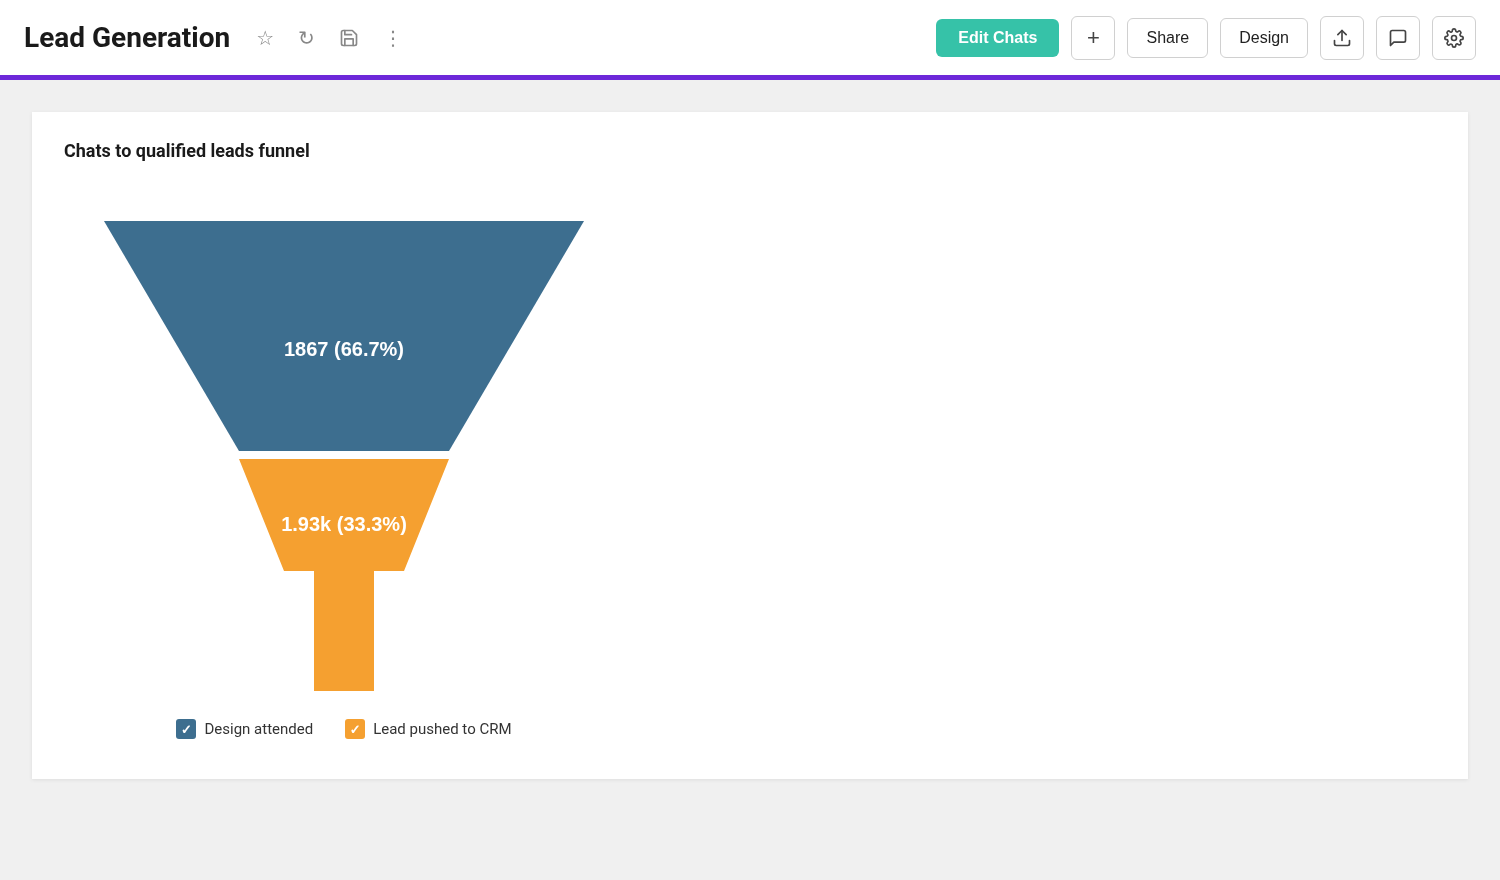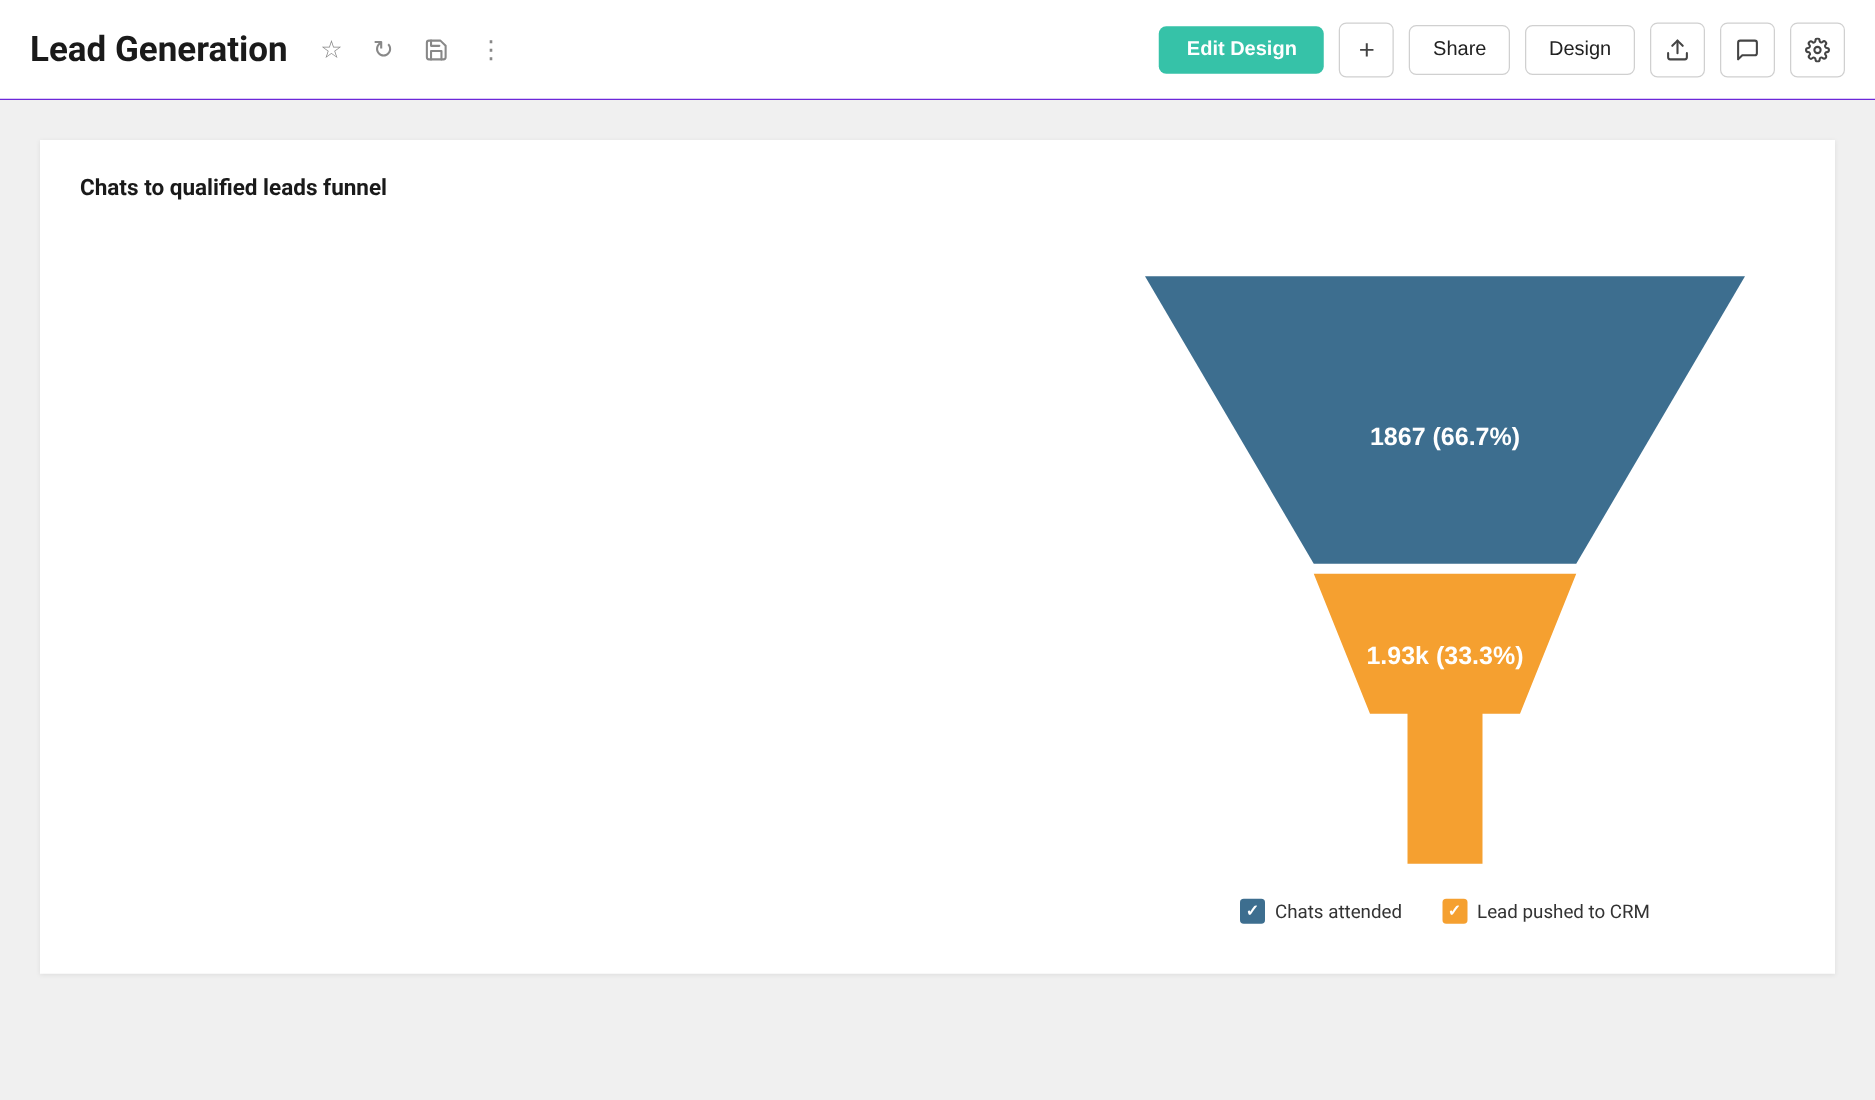--- a/index.html
+++ b/index.html
@@ -11,21 +11,21 @@
       overflow: hidden;
     }
 
     
     .header {
       background: #ffffff;
       height: 80px;
       display: flex;
       align-items: center;
       padding: 0 24px;
-      border-bottom: 1px solid #6d28d9;
+      border-bottom: 5px solid #6d28d9;
       gap: 12px;
     }
     .header-title {
       font-size: 28px;
       font-weight: 700;
       color: #1a1a1a;
       margin-right: 8px;
     }
     .header-icon-btn {
       background: none;
@@ -93,21 +93,21 @@
     .card-title {
       font-size: 18px;
       font-weight: 700;
       color: #1a1a1a;
       margin-bottom: 24px;
     }
 
     .chart-area {
       display: flex;
       flex-direction: column;
-      align-items: flex-end;
+      align-items: flex-start;
       padding: 16px 0 8px;
     }
 
     
     .funnel-container {
       width: 560px;
       display: flex;
       flex-direction: column;
       align-items: center;
       position: relative;
@@ -158,21 +158,21 @@
     <svg width="20" height="20" viewBox="0 0 24 24" fill="none" stroke="#888" stroke-width="2" stroke-linecap="round" stroke-linejoin="round">
       <path d="M19 21H5a2 2 0 01-2-2V5a2 2 0 012-2h11l5 5v11a2 2 0 01-2 2z"></path>
       <polyline points="17 21 17 13 7 13 7 21"></polyline>
       <polyline points="7 3 7 8 15 8"></polyline>
     </svg>
   </button>
   <button class="header-icon-btn" title="More">⋮</button>
 
   <div class="header-spacer"></div>
 
-  <button class="btn-edit-design">Edit Design</button>
+  <button class="btn-edit-design">Edit Chats</button>
 
   <button class="btn-icon-only">
     <span style="font-size:22px; color:#444;">+</span>
   </button>
 
   <button class="btn-text">Share</button>
   <button class="btn-text">Design</button>
 
   <button class="btn-icon-only">
     <svg width="20" height="20" viewBox="0 0 24 24" fill="none" stroke="#444" stroke-width="2" stroke-linecap="round" stroke-linejoin="round">
@@ -211,21 +211,21 @@
           <polygon points="175,258 385,258 340,370 310,370 310,490 250,490 250,370 220,370" fill="#f5a030"></polygon>
 
           <text x="280" y="330" text-anchor="middle" fill="white" font-size="20" font-weight="600" font-family="-apple-system, BlinkMacSystemFont, 'Segoe UI', sans-serif">1.93k (33.3%)</text>
         </svg>
 
         <div class="legend">
           <div class="legend-item">
             <div class="legend-checkbox legend-checkbox-blue">
               <span>✓</span>
             </div>
-            <span>Chats attended</span>
+            <span>Design attended</span>
           </div>
           <div class="legend-item">
             <div class="legend-checkbox legend-checkbox-orange">
               <span>✓</span>
             </div>
             <span>Lead pushed to CRM</span>
           </div>
         </div>
       </div>
     </div>

